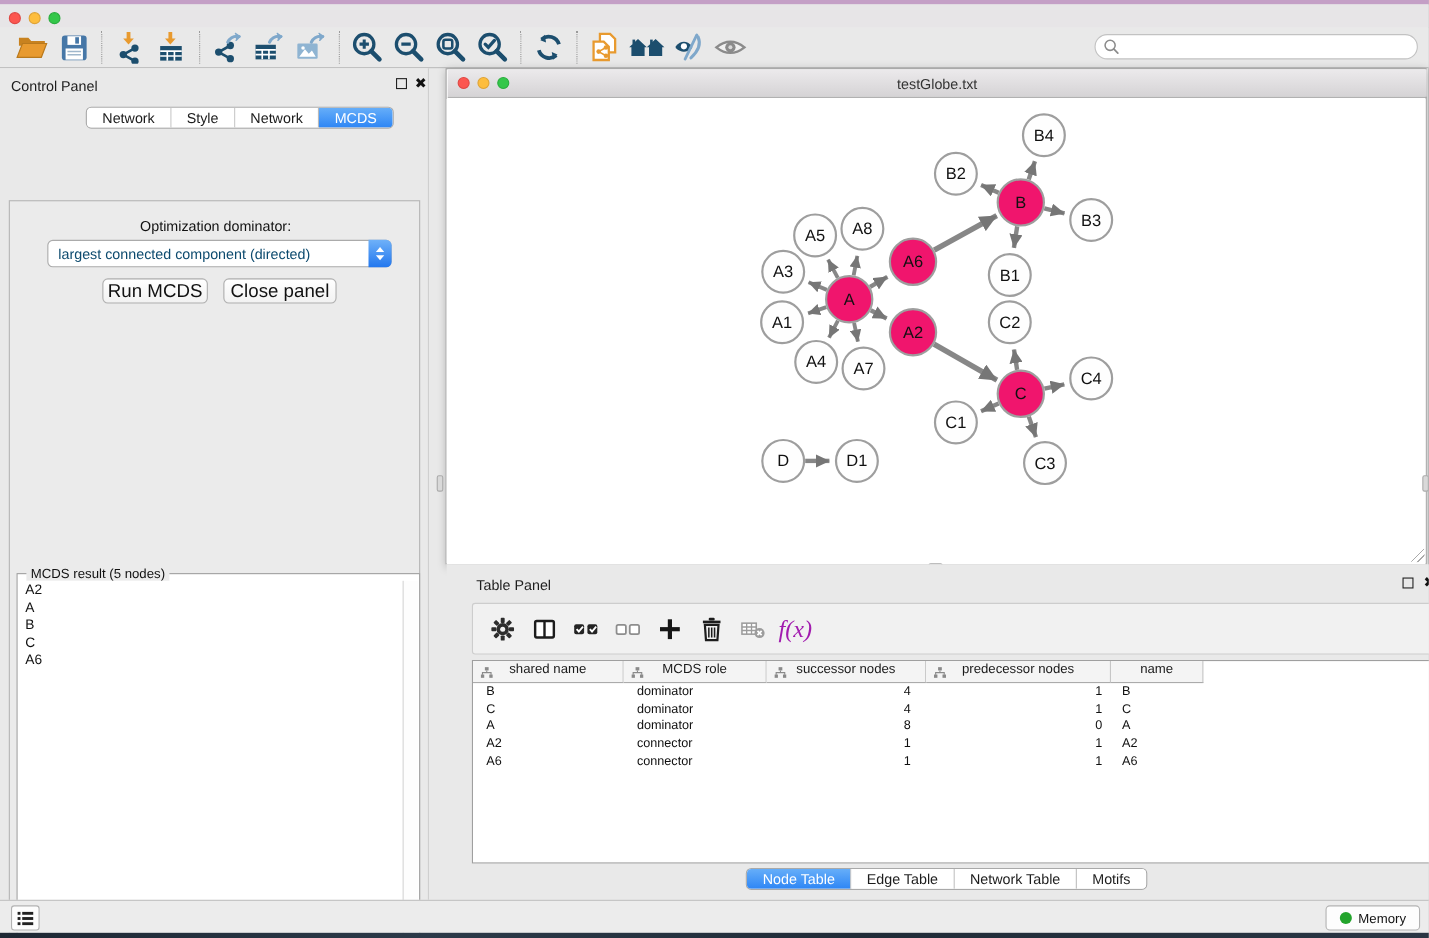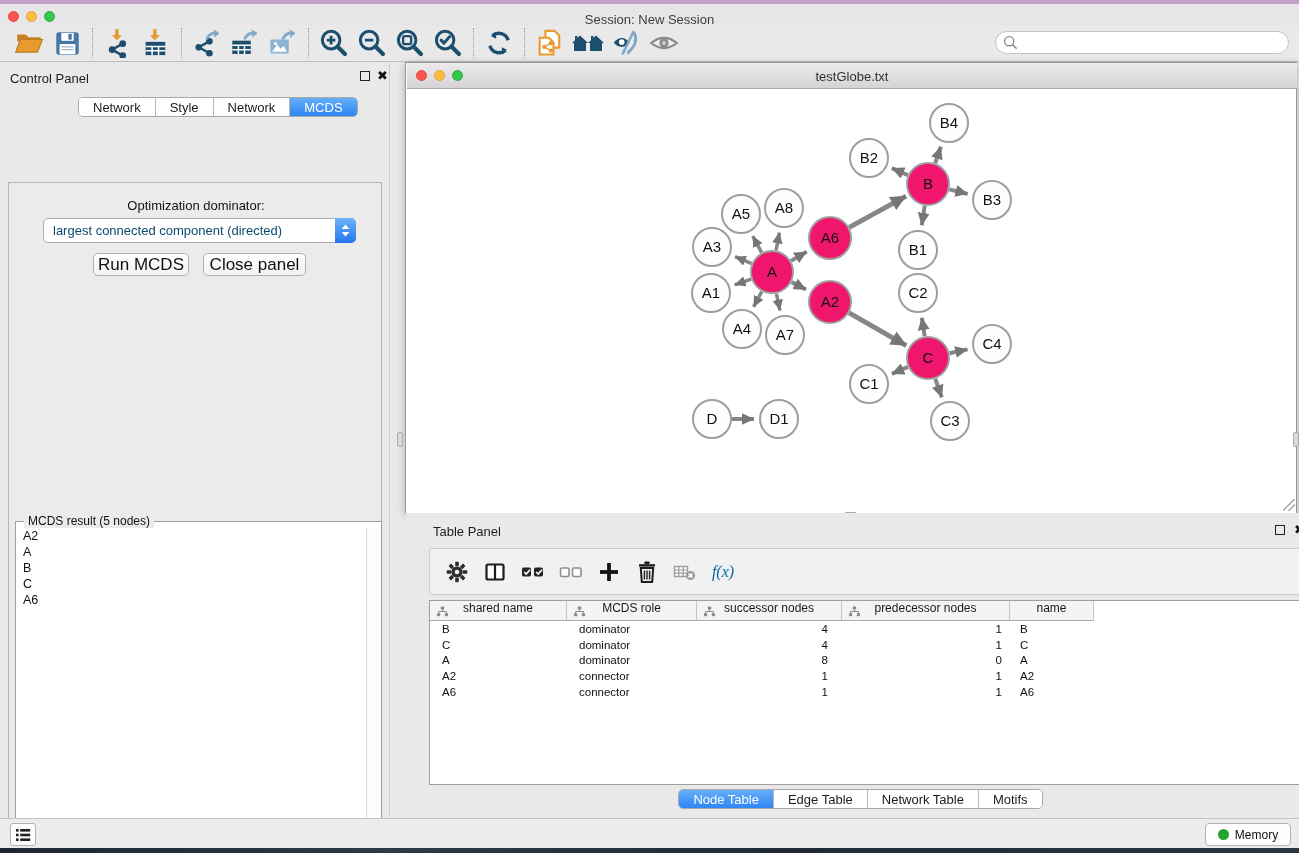--- a/index.html
+++ b/index.html
@@ -61,21 +61,21 @@
   #net-canvas { position:absolute; left:0; top:27px; width:890px; height:423px; background:#fff; }
   #resize-grip { position:absolute; right:1px; bottom:1px; width:12px; height:12px;
     background:linear-gradient(135deg,transparent 45%,#aaa 45%,#aaa 52%,transparent 52%,transparent 70%,#aaa 70%,#aaa 77%,transparent 77%); }
   .grip-v { position:absolute; width:6px; height:15px; background:#d9d9d9; border:1px solid #ababab; border-radius:2px; }
   .grip-h { position:absolute; width:13px; height:6px; background:#d9d9d9; border:1px solid #ababab; border-radius:2px; }
 
   
   #table-panel { left:406px; top:513px; width:909px; height:305px; background:#e9e9e9; }
   #tp-toolbar { position:absolute; left:23px; top:35px; width:878px; height:47px; background:#f1f1f1; border:1px solid #cdcdcd; border-radius:3px; display:flex; align-items:center; padding-left:8px; }
   .tpicon { display:inline-flex; align-items:center; justify-content:center; width:38px; height:34px; }
-  .fxlabel { font-family:"Liberation Serif","DejaVu Serif",serif; font-style:italic; font-size:16px; color:#0369a1; }
+  .fxlabel { font-family:"Liberation Serif","DejaVu Serif",serif; font-style:italic; font-size:22px; color:#a21caf; }
 
   #tp-table { position:absolute; left:23px; top:87px; width:878px; height:185px; background:#fff; border:1px solid #9f9f9f; overflow:hidden; }
   #tp-head { display:flex; height:20px; }
   .hcell { position:relative; background:#f4f4f4; border-right:1px solid #c6c6c6; border-bottom:1px solid #ababab; display:flex; justify-content:center; font-size:12px; color:#1a1a1a; }
   .hcell .tree { position:absolute; left:7px; top:5px; }
   .trow { display:flex; height:15.8px; font-size:11.5px; color:#101010; }
   .tcell { overflow:hidden; white-space:nowrap; display:flex; align-items:center; }
   .tcell.left { justify-content:flex-start; }
   .tcell.right { justify-content:flex-end; }
 
@@ -92,21 +92,20 @@
 <body>
 
 <div id="screen">
 
   <div id="wallpaper-top" class="abs"></div>
 
   <div id="titlebar" class="abs">
     <span class="tl red" style="left:8px"></span>
     <span class="tl yellow" style="left:26px"></span>
     <span class="tl green" style="left:44px"></span>
-    <div id="window-title" class="abs">Session: New Session</div>
   </div>
 
   <div id="toolbar" class="abs">
       <span class="tbicon">
         <svg width="30" height="28" viewBox="0 0 28 26">
           <path d="M3 5 h8 l2.4 2.6 H25 v4 H3 z" fill="#c8821f"></path>
           <path d="M1.5 21.5 L6 9.8 h20.5 L22 21.5 z" fill="#E89A2F" stroke="#b9791c" stroke-width="1"></path>
         </svg>
       </span>
       <span class="tbicon">

